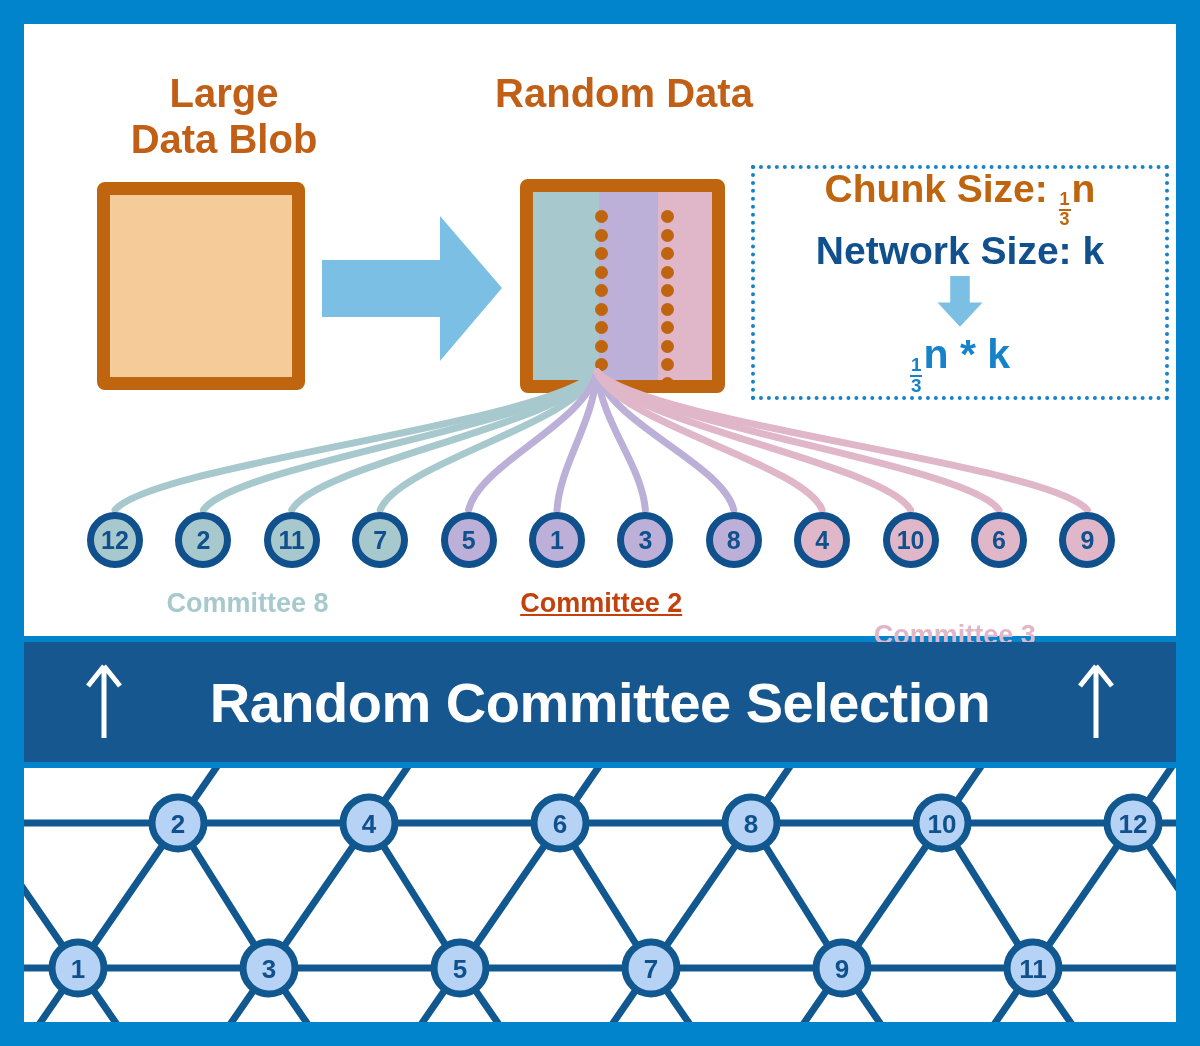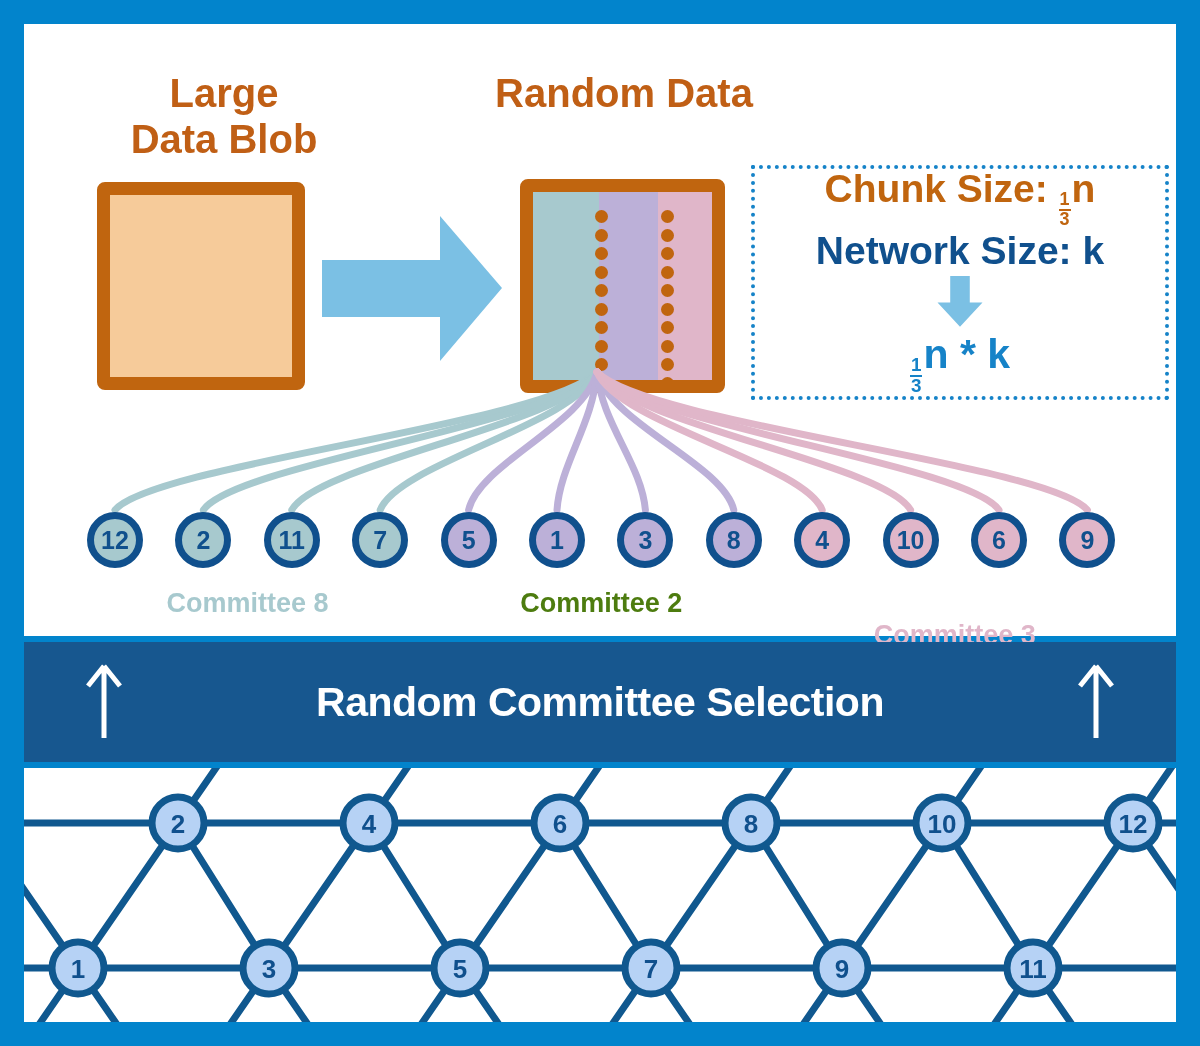--- a/index.html
+++ b/index.html
@@ -21,21 +21,21 @@
     background:#ffffff;overflow:hidden;
   }
   
   #banner{
     position:absolute;left:24px;top:642px;width:1152px;height:120px;
     background:#17578f;
   }
   #banner-title{
     position:absolute;left:0;top:0;width:100%;height:100%;
     display:flex;align-items:center;justify-content:center;
-    color:#ffffff;font-size:41px;font-weight:bold;letter-spacing:-0.5px;
+    color:#ffffff;font-size:56px;font-weight:bold;letter-spacing:-0.5px;
     white-space:nowrap;
   }
   .banner-arrow{
     position:absolute;top:22px;width:40px;height:76px;
   }
   .banner-arrow.left{left:60px;}
   .banner-arrow.right{right:60px;}
 
   
   .heading{
@@ -97,21 +97,21 @@
     color:#10508d;font-weight:bold;font-size:25px;
   }
   .c1{background:#a7c9ce;}
   .c2{background:#bcb0d8;}
   .c3{background:#e0b6c9;}
   .clabel{
     position:absolute;font-weight:bold;font-size:27px;white-space:nowrap;
     text-align:center;
   }
   .clabel.l1{color:#a7c9ce;}
-  .clabel.l2{color:#4d7c0f;}
+  .clabel.l2{color:#c2410c;text-decoration:underline;}
   .clabel.l3{color:#e0b6c9;}
 
   
   #mesh-svg{position:absolute;left:0;top:0;width:1152px;height:254px;}
   .mesh-node-circle{fill:#b6d2f5;stroke:#10588f;stroke-width:7;}
   .mesh-label{fill:#10508d;font-family:"Liberation Sans",sans-serif;
               font-weight:bold;font-size:26px;text-anchor:middle;dominant-baseline:central;}
   .mesh-edge{stroke:#10588f;stroke-width:7;fill:none;stroke-linecap:round;}
 </style>
 </head>

